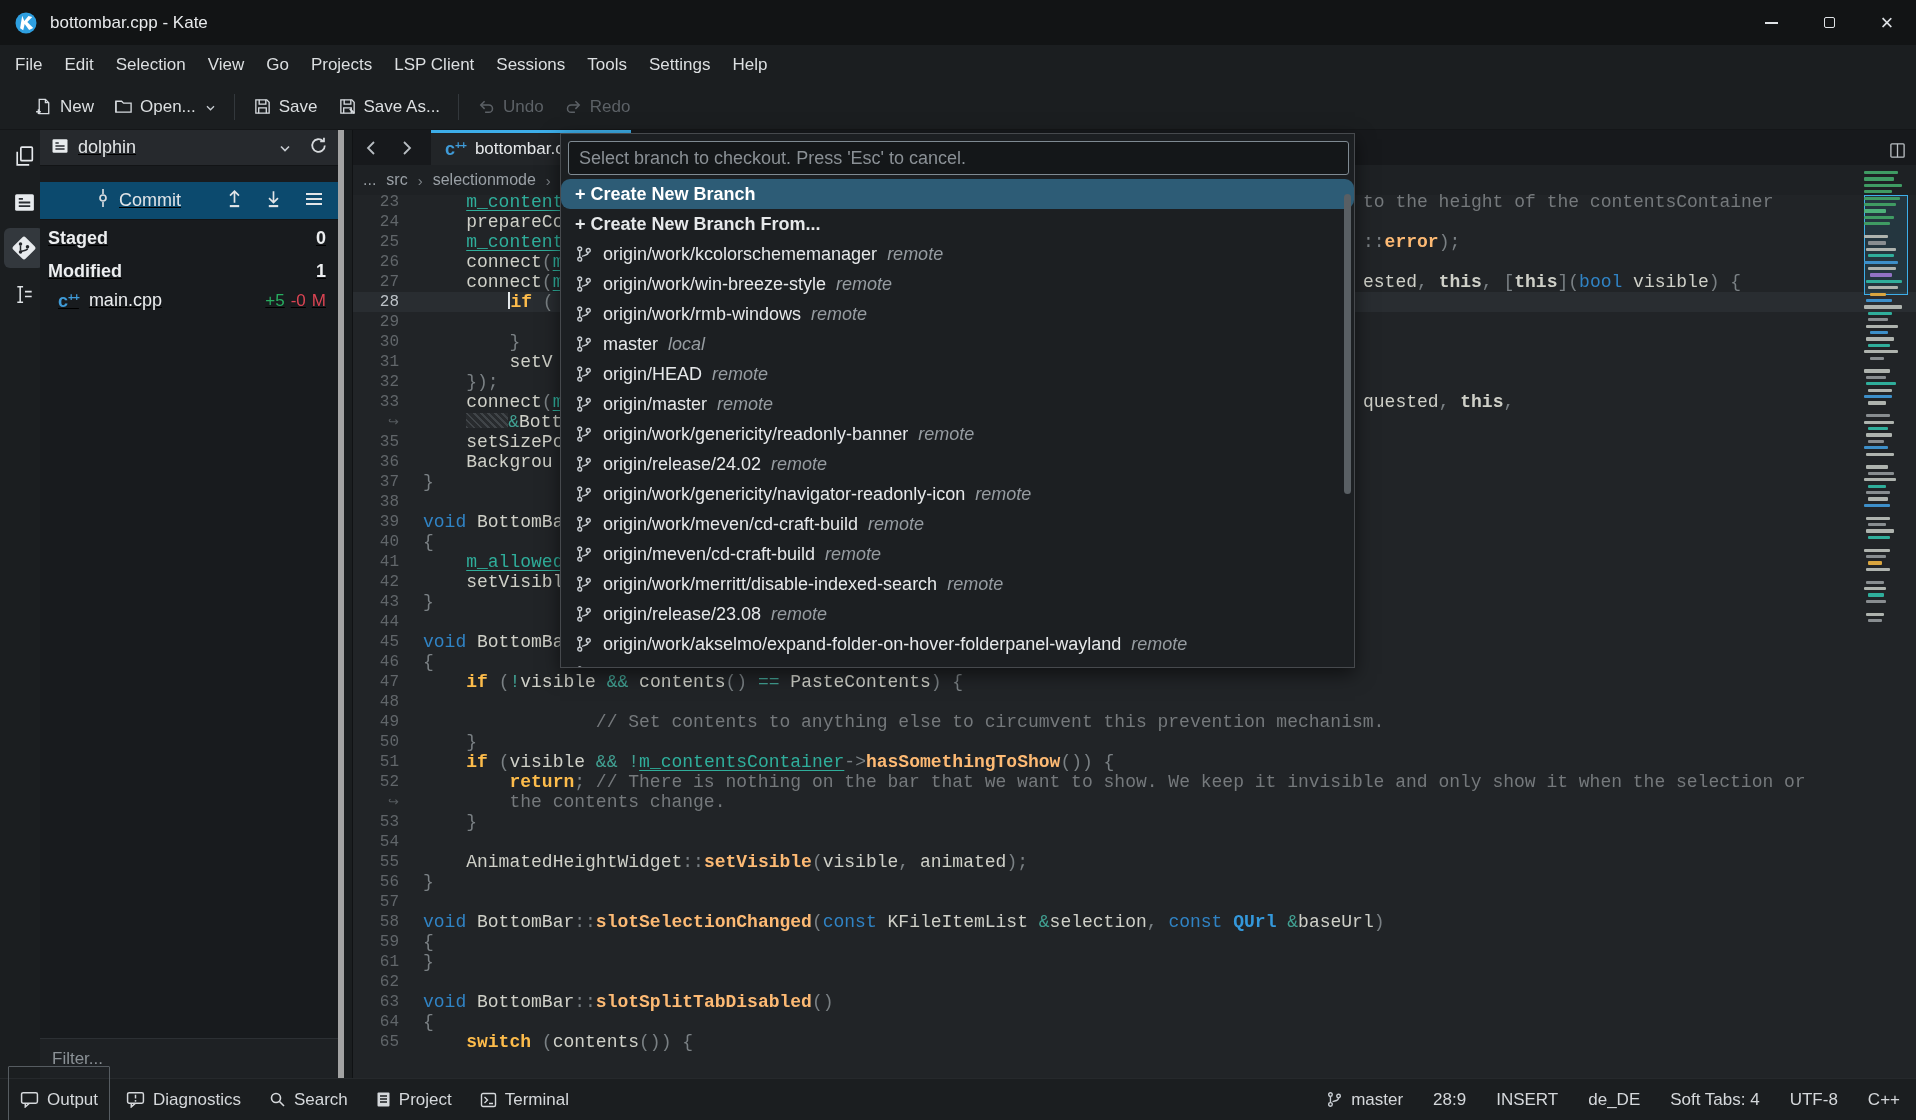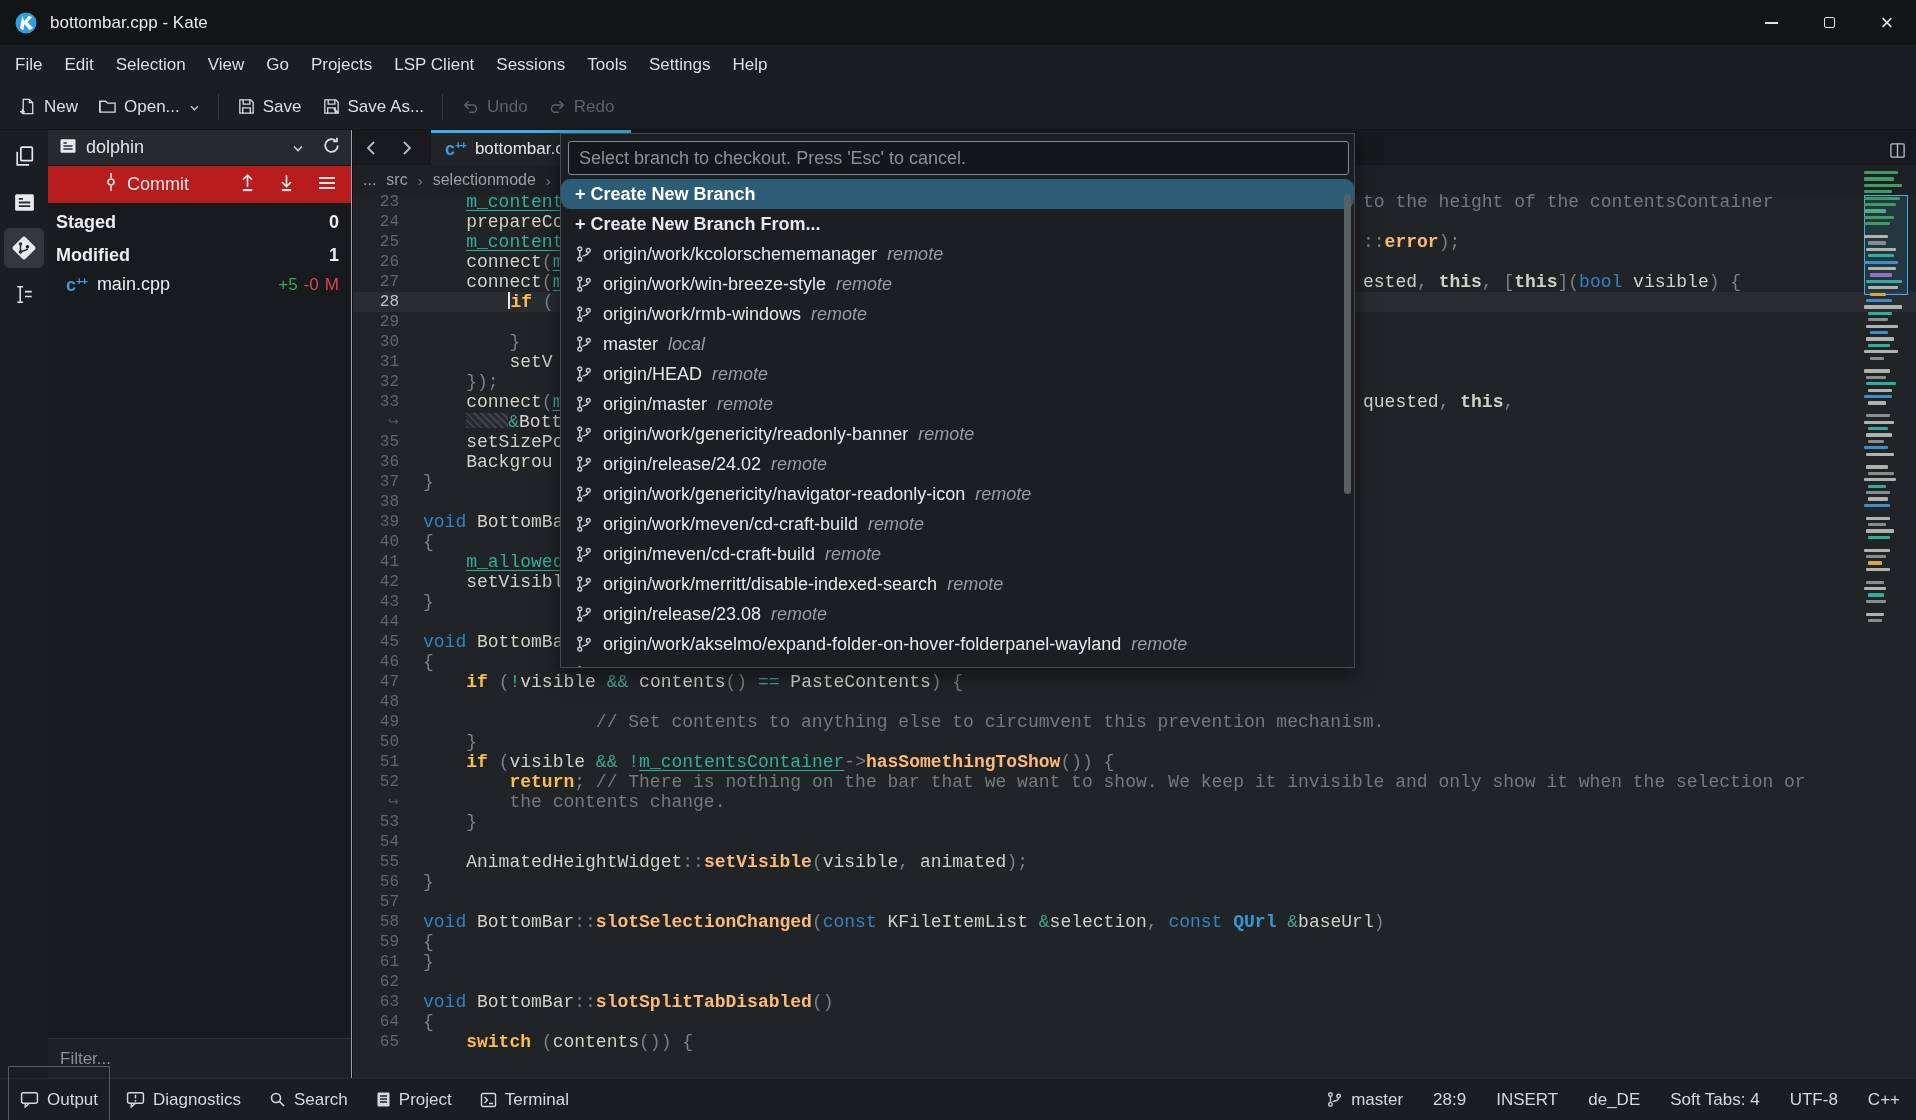--- a/index.html
+++ b/index.html
@@ -13,34 +13,34 @@
   .winbtn { width:58px; height:45px; display:flex; align-items:center; justify-content:center; color:#dfe3e6; }
   .minbar { display:block; width:13px; height:2px; background:#dfe3e6; }
   .maxbox { display:block; width:11px; height:11px; border:1.4px solid #dfe3e6; border-radius:2px; }
   .closex { font-size:22px; line-height:1; }
   
   #menubar { position:absolute; left:0; top:45px; width:1916px; height:39px; background:#1b1e20;
     display:flex; align-items:center; padding-left:4px; }
   .menu-item { color:#dcdfe1; font-size:17px; padding:7px 11px; }
   
   #toolbar { position:absolute; left:0; top:84px; width:1916px; height:46px; background:#1b1e20;
-    display:flex; align-items:center; padding-left:8px; border-bottom:1px solid #141618; }
+    display:flex; align-items:center; padding-left:24px; border-bottom:1px solid #141618; }
   .tool-btn { display:flex; align-items:center; gap:7px; color:#dcdfe1; font-size:17px; padding:8px 10px; }
   .tool-btn.disabled { color:#5c6166; }
   .tool-sep { width:1px; height:26px; background:#33383c; margin:0 8px; }
   .chv { margin-left:2px; }
   
   #leftstrip { position:absolute; left:0; top:130px; width:48px; height:948px; background:#1b1e20; }
   .strip-icon { width:40px; height:40px; margin:6px auto 4px auto; display:flex; align-items:center; justify-content:center; border-radius:6px; }
   .strip-icon.active { background:#33383d; }
   
-  #gitpanel { position:absolute; left:48px; top:130px; width:304px; height:948px; background:#181b1e; border-right:1px solid #a3a3a3; }
+  #gitpanel { position:absolute; left:40px; top:130px; width:304px; height:948px; background:#181b1e; border-right:6px solid #a3a3a3;text-decoration:underline; }
   #git-header { height:36px; background:#26292d; display:flex; align-items:center; padding:0 10px; gap:8px; border-bottom:1px solid #121416; }
   #git-header .proj { color:#e4e7e9; font-size:18px; flex:1; }
-  #git-toolbar { height:38px; background:#b91c1c; display:flex; align-items:center; padding:0 10px; border-bottom:1px solid #121416; }
+  #git-toolbar { height:38px; background:#0c4a6e; display:flex; align-items:center; padding:0 10px; border-bottom:1px solid #121416;margin-top:16px; }
   #commit-btn { display:flex; align-items:center; gap:9px; color:#e2e5e8; font-size:18px; margin-left:46px; flex:1; }
   #git-toolbar .ricons { display:flex; align-items:center; gap:22px; margin-right:4px; }
   .git-row { display:flex; align-items:center; height:29px; padding:0 12px 0 8px; color:#eceef0; font-size:18px; }
   .git-row.section { font-weight:bold; margin-top:4px; }
   .git-row .cnt { margin-left:auto; font-weight:bold; }
   .git-row .diff { margin-left:auto; display:flex; gap:6px; font-size:17px; }
   .add { color:#27ae60; } .del { color:#da4453; } .mod { color:#da4453; }
   #filter-row { position:absolute; left:0; bottom:0; width:100%; height:40px; border-top:1px solid #2c3034; }
   #filter-input { width:100%; height:100%; background:#1e2124; border:0; outline:0; color:#c8ccd0; font-size:17px; padding:0 12px; font-family:"Liberation Sans",sans-serif; }
   #filter-input::placeholder { color:#8b9196; }

